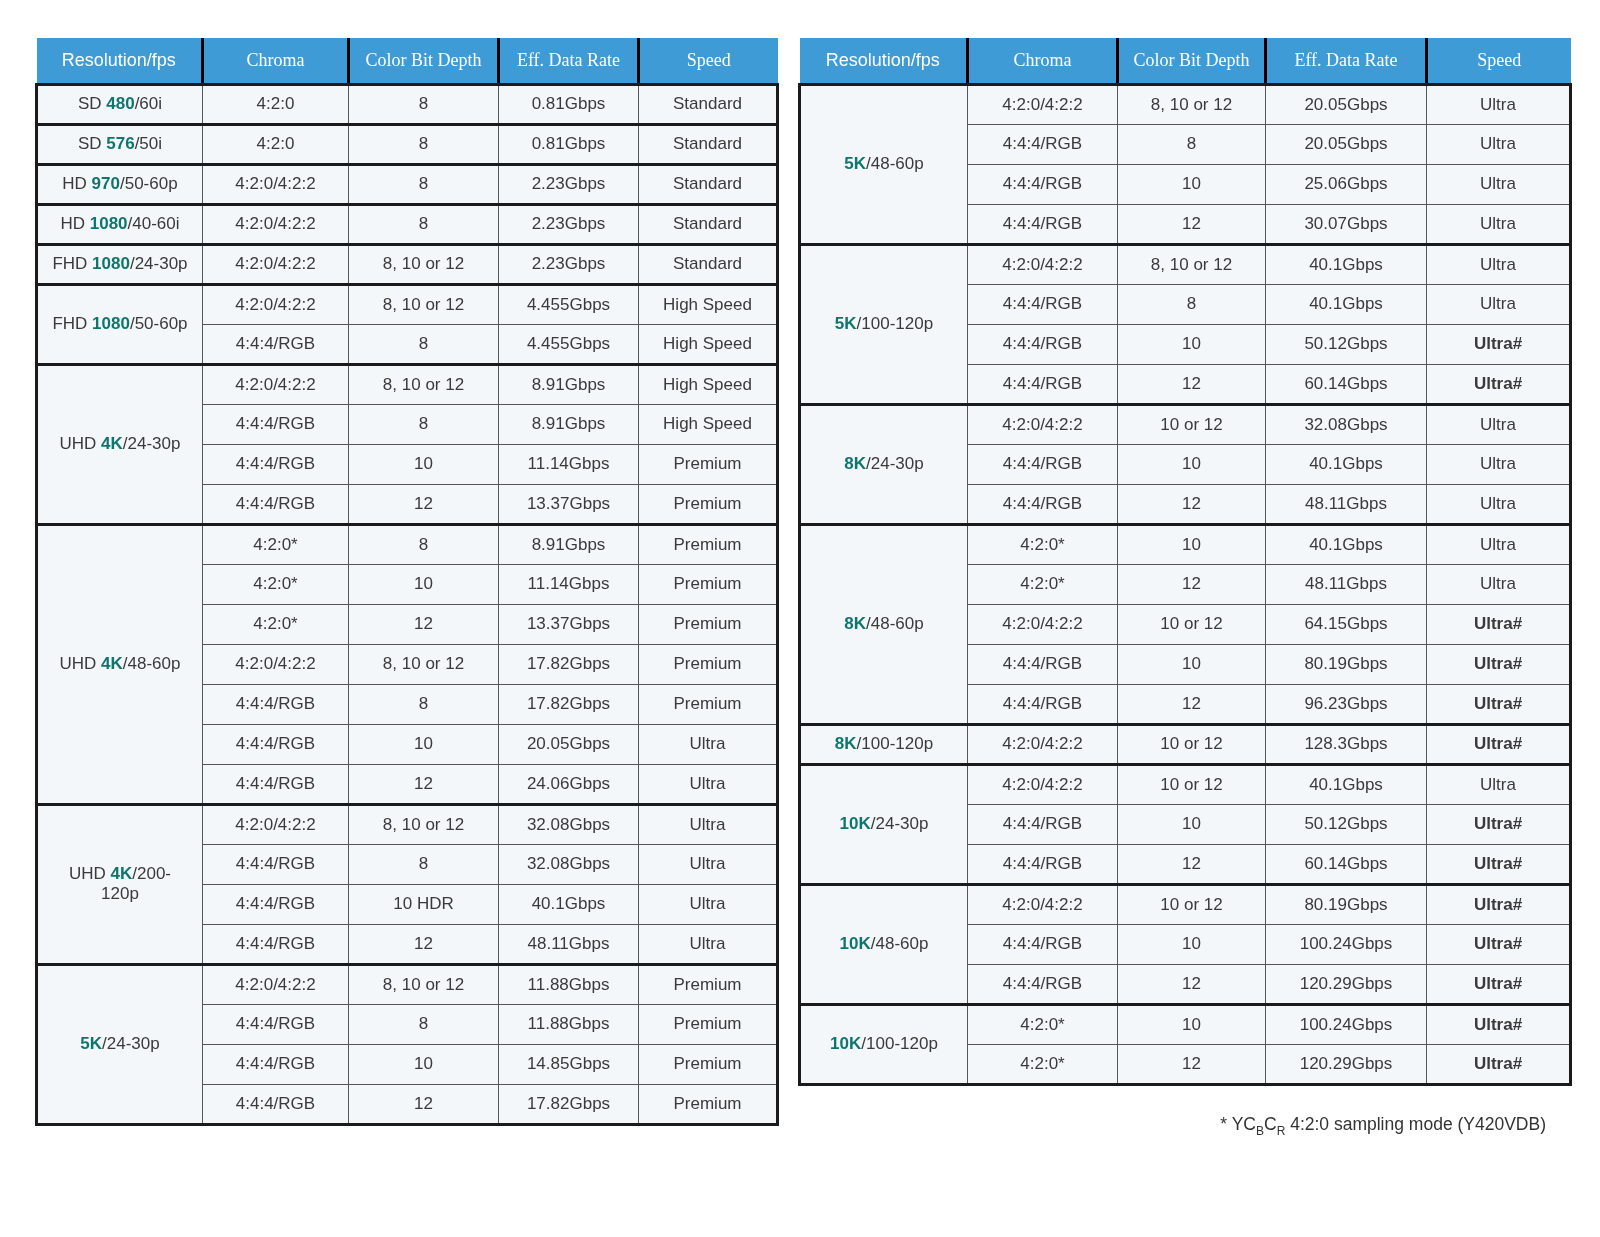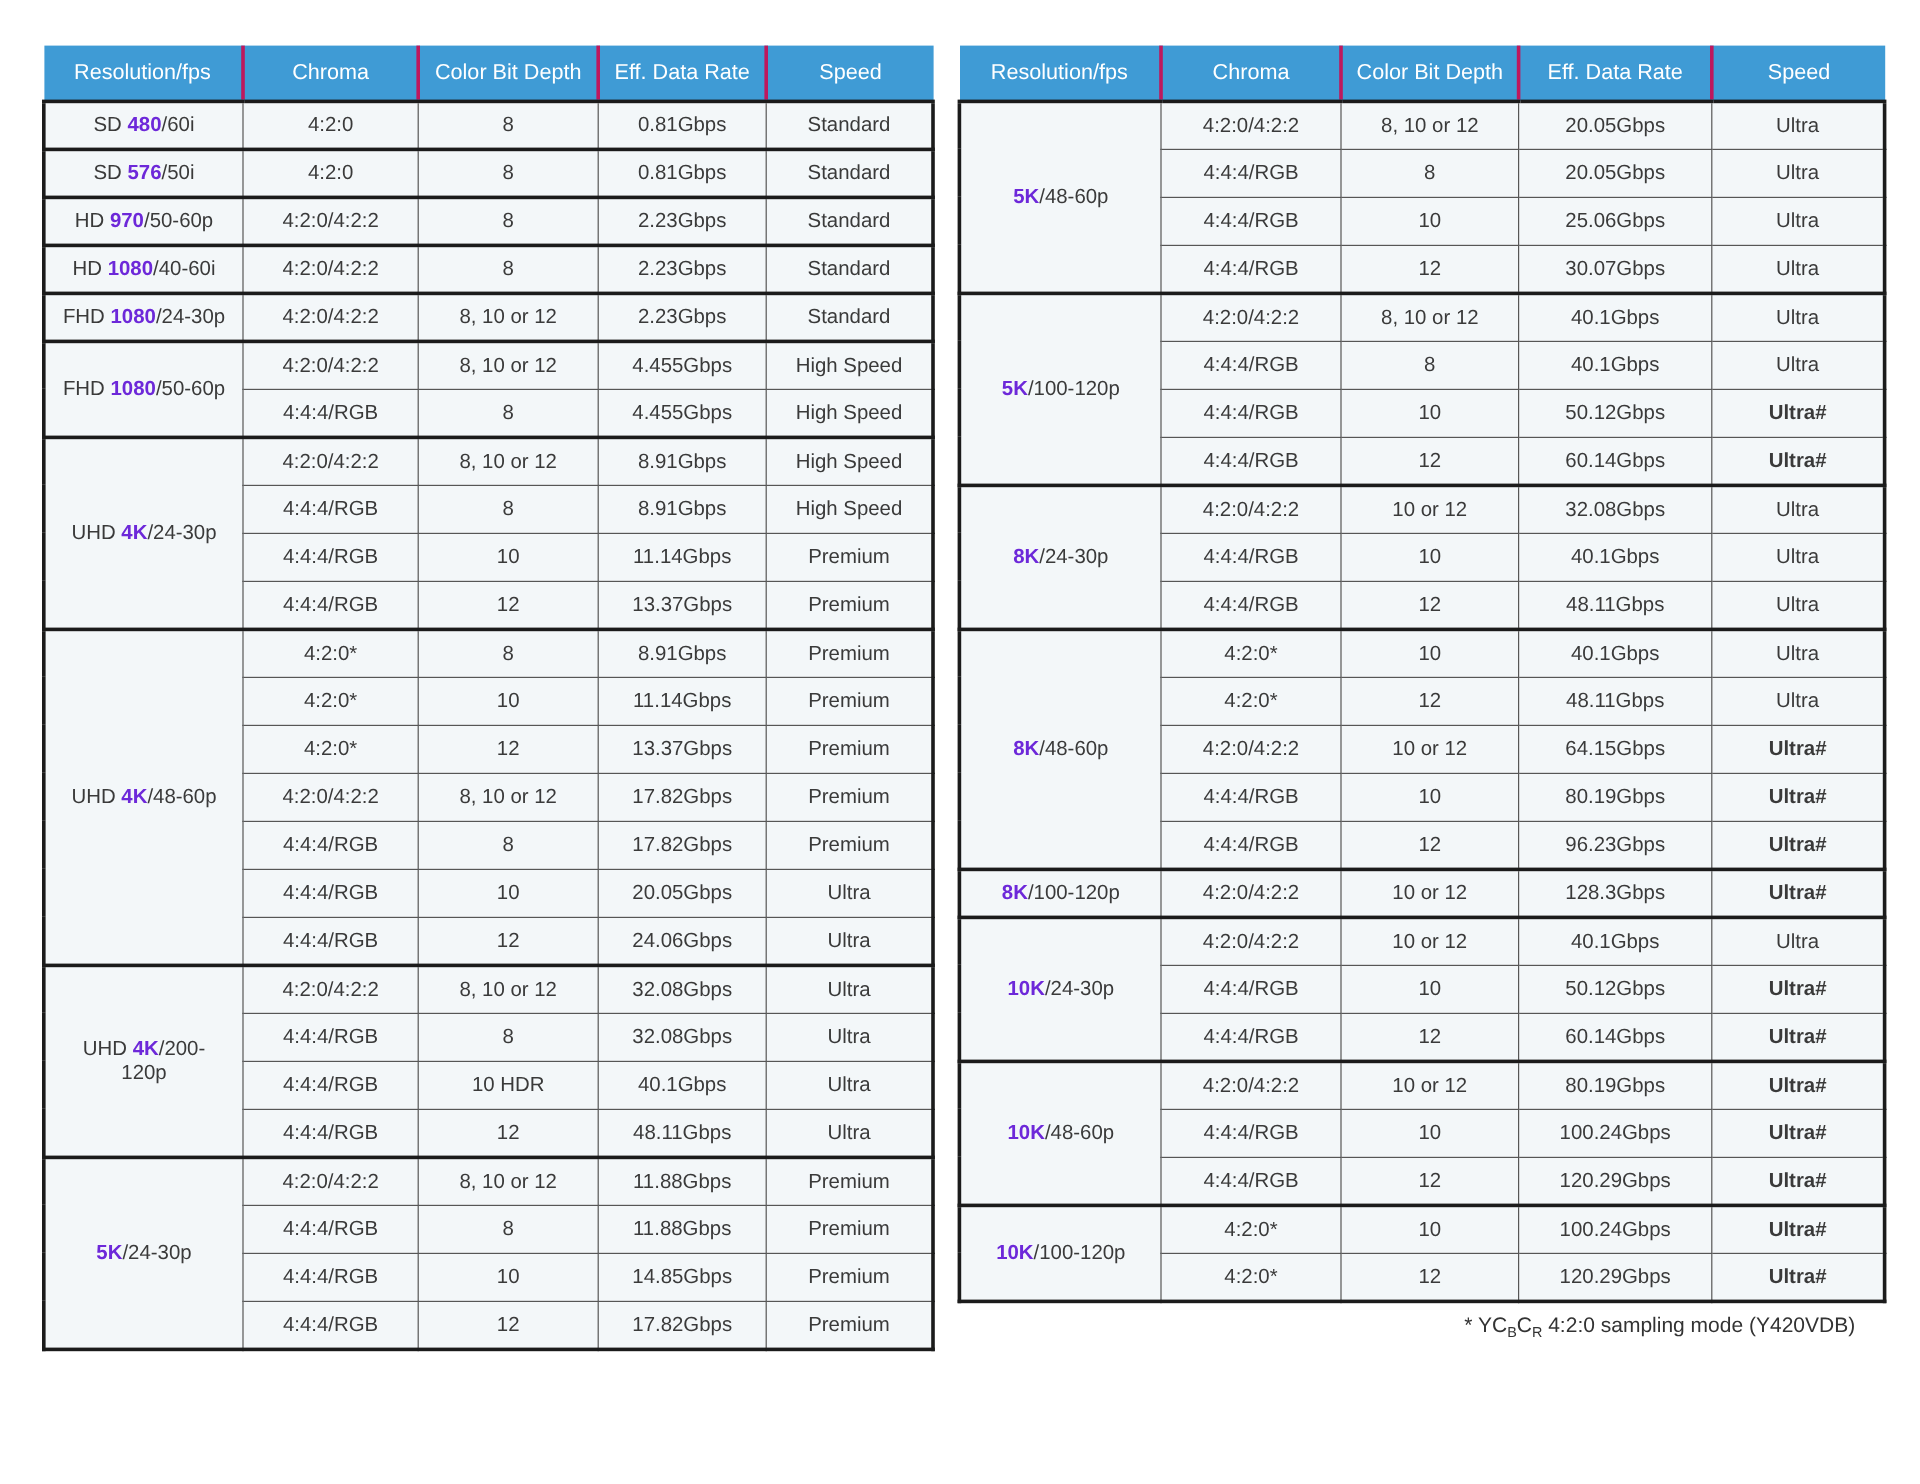--- a/index.html
+++ b/index.html
@@ -28,33 +28,33 @@
   .tbl-left col:nth-child(5){width:139px}
   .tbl-right col:nth-child(1){width:168px}
   .tbl-right col:nth-child(2){width:150px}
   .tbl-right col:nth-child(3){width:148px}
   .tbl-right col:nth-child(4){width:161px}
   .tbl-right col:nth-child(5){width:144px}
   .tbl th{
     background:var(--header-blue);color:#ffffff;font-weight:400;font-size:18px;
     height:46px;border-bottom:3px solid var(--border-dark);text-align:center;vertical-align:middle;
   }
-  .tbl th + th{border-left:3px solid #be185d;}
+  .tbl th + th{border-left:3px solid #000000;font-family:Liberation Serif, serif;}
   .tbl tbody{border:3px solid var(--border-dark);}
   .tbl td{
     border:1px solid var(--border-gray);background:var(--cell-bg);
     height:40px;text-align:center;vertical-align:middle;padding:0 6px;color:var(--text);
   }
-  .tbl td.res b{font-weight:700;color:#6d28d9;}
+  .tbl td.res b{font-weight:700;color:#0f766e;}
   .sp-standard{color:var(--standard-orange);}
   .sp-high{color:var(--high-speed-blue);}
   .sp-plain{color:var(--text);}
   .sp-dsc{color:var(--dsc-red);font-weight:700;}
   .right-col{display:flex;flex-direction:column;}
-  .footnotes{margin-top:4px;text-align:right;font-size:17.5px;line-height:29px;color:#333333;padding-right:26px;}
+  .footnotes{margin-top:24px;text-align:right;font-size:17.5px;line-height:29px;color:#333333;padding-right:26px;}
   .fn sub{font-size:12px;line-height:0;}
   .red{color:var(--dsc-red);}
 </style>
 </head>
 <body>
 
 <div class="tables-row">
   <table id="tbl-left" class="tbl tbl-left">
       <colgroup>
         <col>

